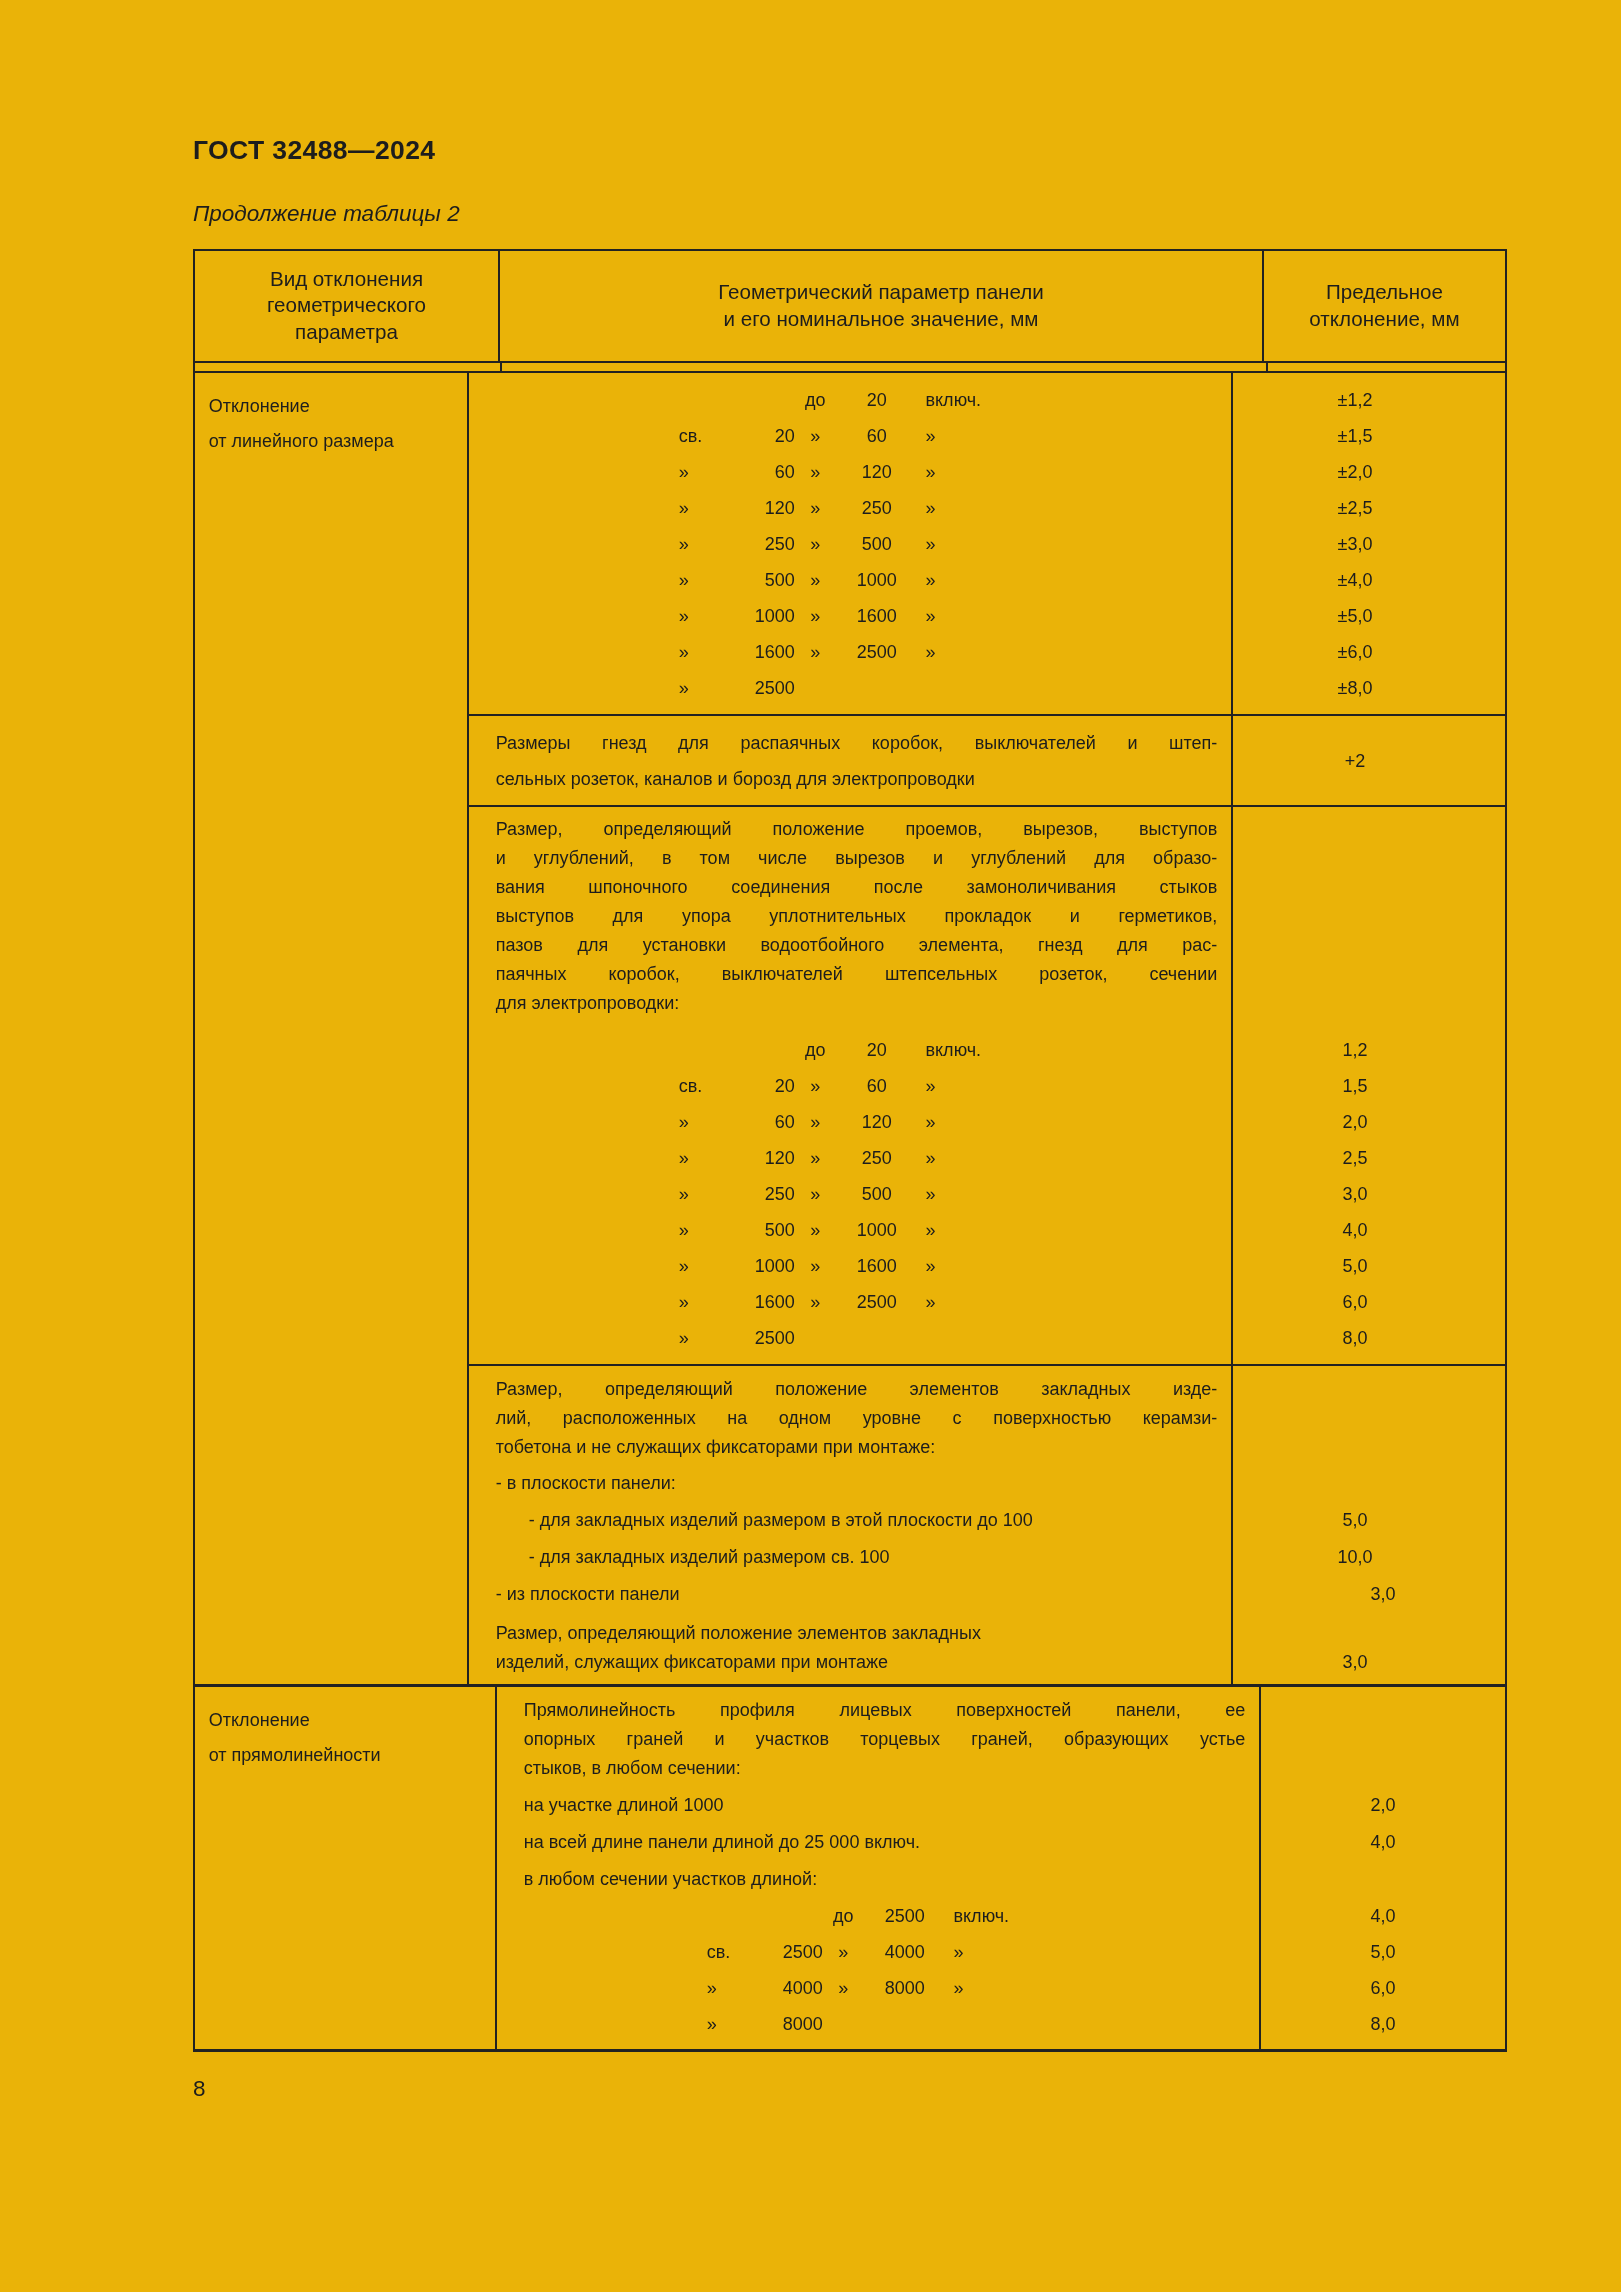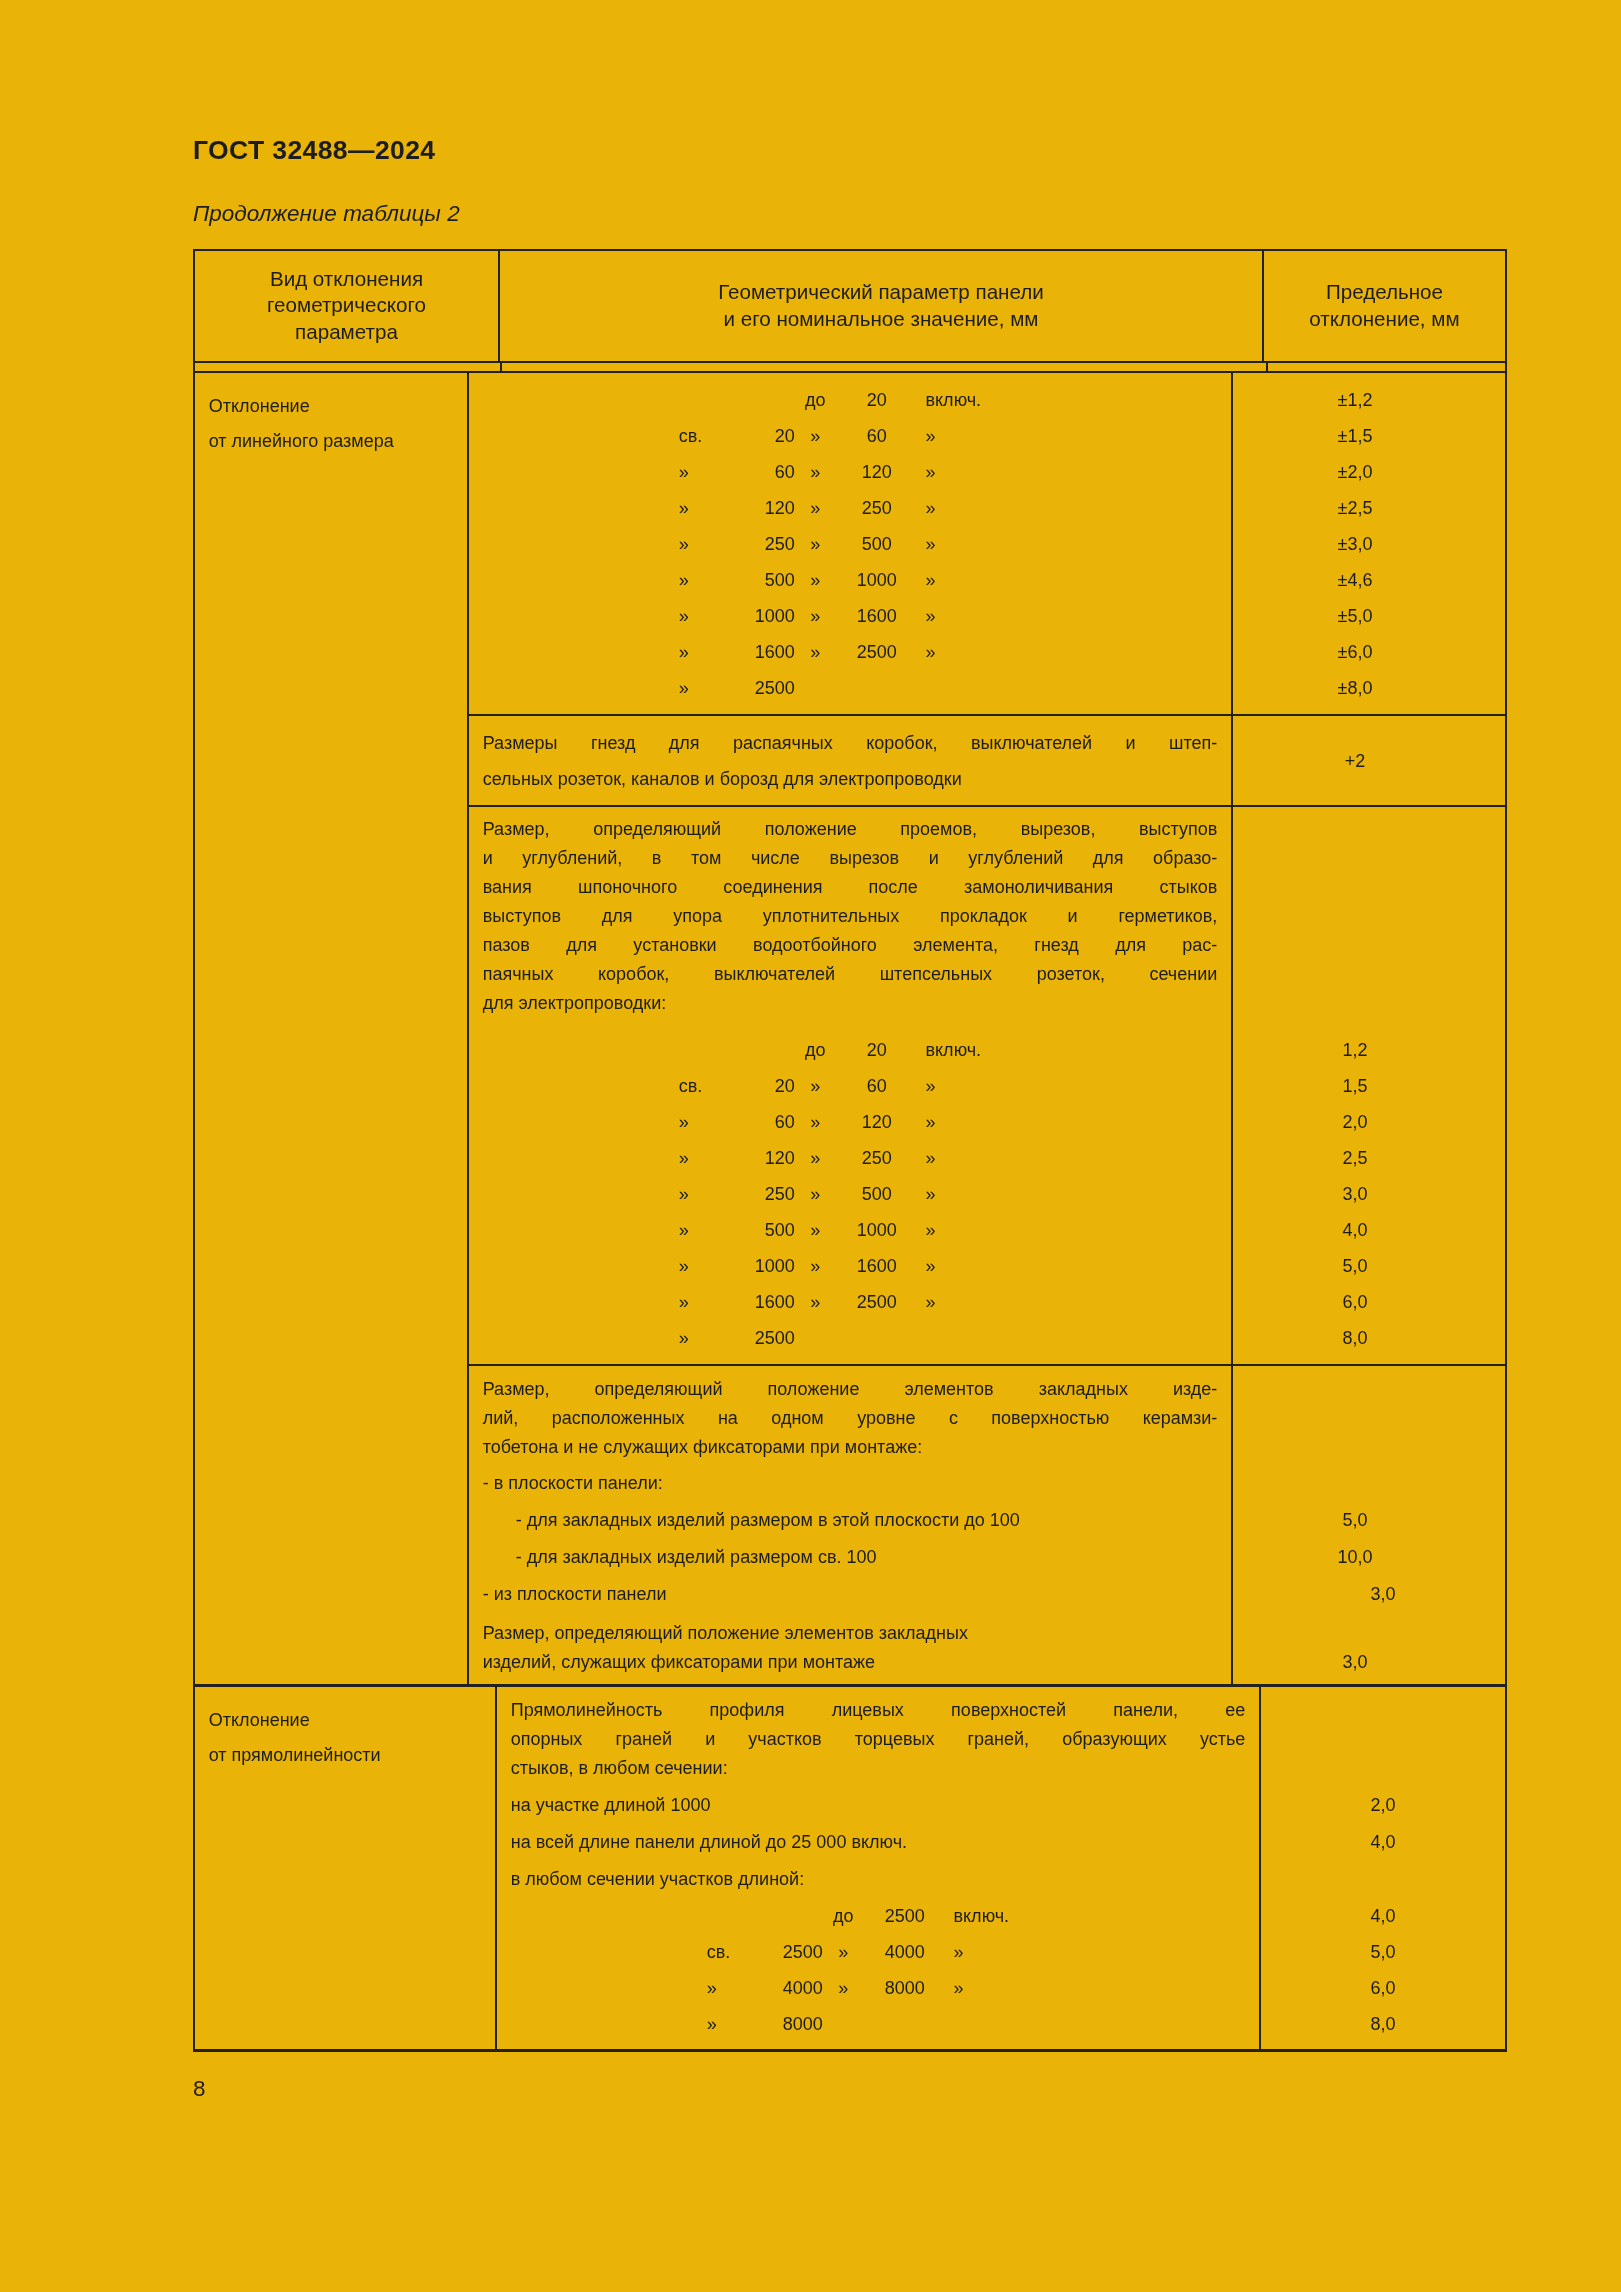--- a/index.html
+++ b/index.html
@@ -25,21 +25,21 @@
         padding:15.7px 9.8px 0 13.7px;line-height:35px;white-space:pre-line;}
   .rest{flex:1;position:relative;}
   .rest::after{content:"";position:absolute;top:0;bottom:0;left:762px;width:2px;background:#222;}
   .subrow{padding:8.8px 0 7.8px;}
   .row-sep{border-top:2px solid #222;}
   .prow{display:flex;}
   .vcenter{align-items:center;}
   .vend{align-items:flex-end;}
   .pc2{width:764px;box-sizing:border-box;padding-left:13.7px;padding-right:15.7px;}
   .pc3{width:244px;text-align:center;}
-  .tline{line-height:29px;}
+  .tline{line-height:29px;margin-left:13px;}
   .just{text-align:justify;text-align-last:justify;}
   .rline{line-height:36px;}
   .rline .pc3{line-height:36px;}
   .rgrid{display:grid;grid-template-columns:116px 41px 82px auto;margin-left:196px;line-height:36px;}
   .ra{display:flex;justify-content:space-between;}
   .rb,.rc{text-align:center;}
   .rd{padding-left:7.8px;}
   .pagenum{margin-top:23.5px;font-size:22.5px;}
 </style>
 </head>
@@ -143,21 +143,21 @@
                     <div class="rgrid">
                       <div class="ra">
                         <div>»</div>
                         <div>500</div>
                       </div>
                       <div class="rb">»</div>
                       <div class="rc">1000</div>
                       <div class="rd">»</div>
                     </div>
                   </div>
-                  <div class="pc3">±4,6</div>
+                  <div class="pc3">±4,0</div>
                 </div>
                 <div class="prow rline vcenter">
                   <div class="pc2">
                     <div class="rgrid">
                       <div class="ra">
                         <div>»</div>
                         <div>1000</div>
                       </div>
                       <div class="rb">»</div>
                       <div class="rc">1600</div>

